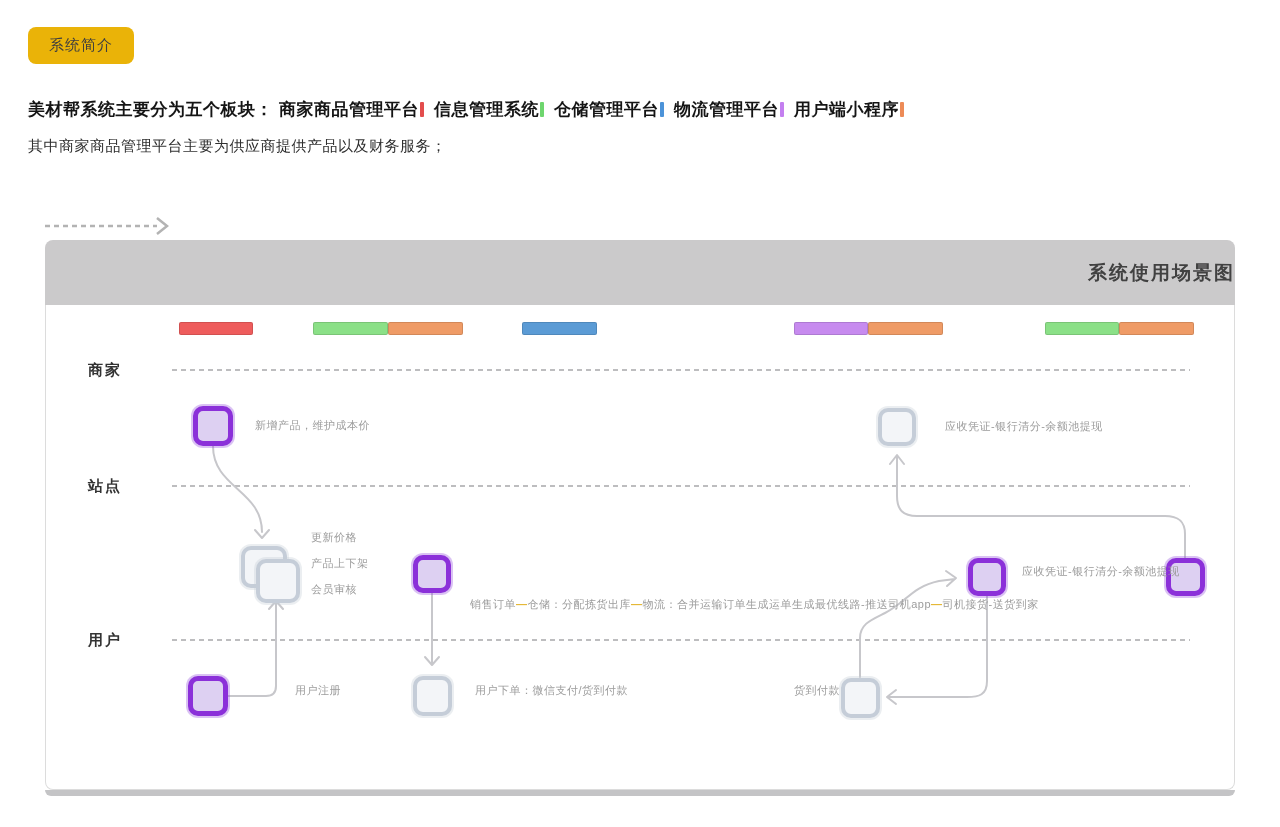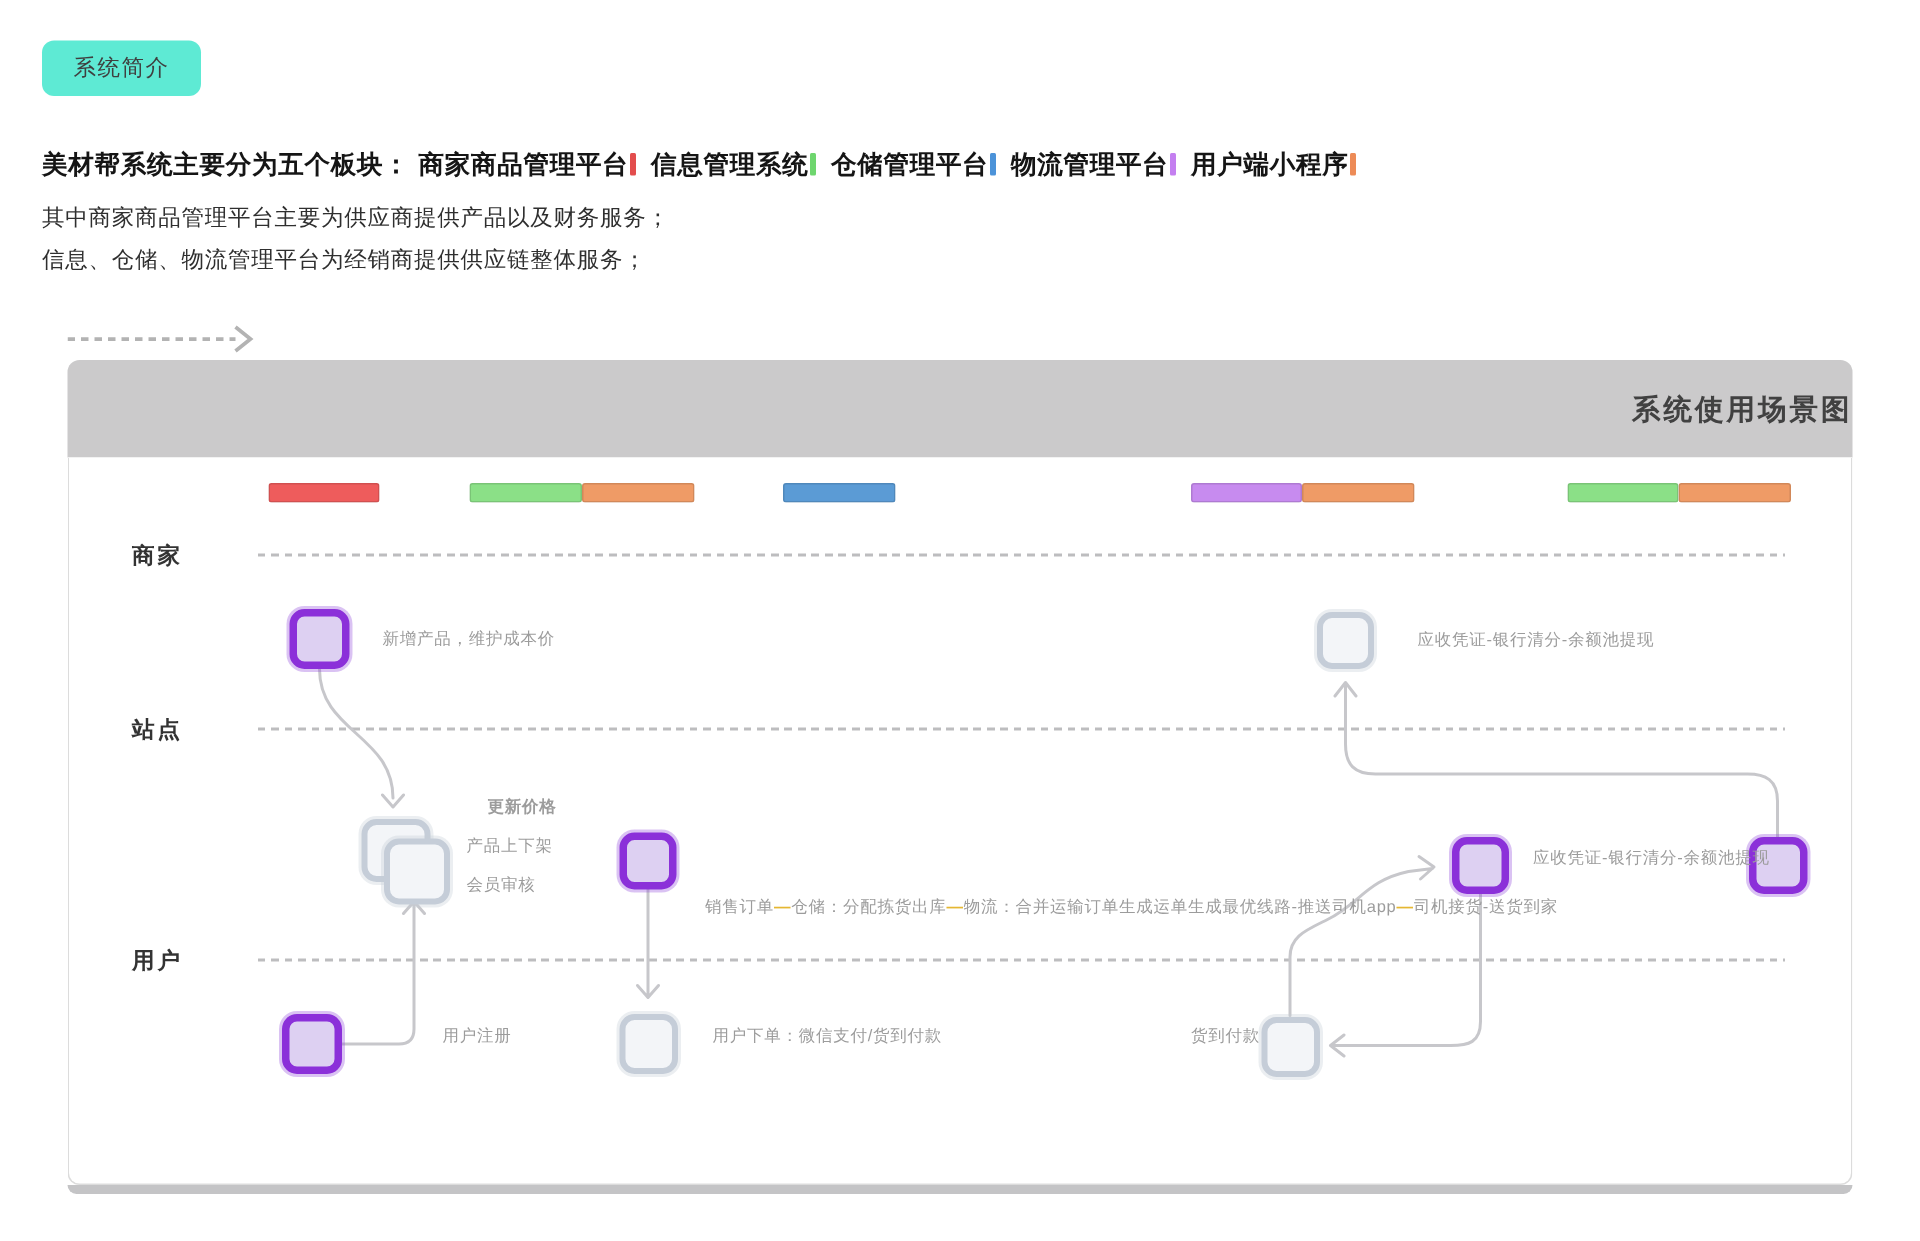--- a/index.html
+++ b/index.html
@@ -1,21 +1,21 @@
 <!DOCTYPE html>
 <html><head>
 <meta charset="utf-8">
 <style>
   * { margin:0; padding:0; box-sizing:border-box; }
   html,body { width:1280px; height:827px; background:#ffffff;
     font-family:"Liberation Sans","DejaVu Sans",sans-serif; }
   .stage { position:relative; width:1280px; height:827px; overflow:hidden; }
 
   
-  .badge { position:absolute; left:28px; top:27px; background:#5eead4;
+  .badge { position:absolute; left:28px; top:27px; background:#eab308;
     border-radius:8px; padding:9px 21px; font-size:15px; font-weight:500;
     color:#3f3f3f; letter-spacing:1px; }
   .heading { position:absolute; left:28px; top:86px; font-size:17px;
     font-weight:bold; color:#151515; white-space:nowrap; letter-spacing:.5px;margin-top:12px; }
   .heading .seg { margin-left:6px; }
   .heading .seg:first-of-type { margin-left:0; }
   .vbar { display:inline-block; width:4px; height:15px; border-radius:1px;
     margin:0 4px 0 1px; vertical-align:-2px; }
   .desc { position:absolute; left:28px; top:132px; font-size:15px;
     color:#2f2f2f; line-height:28px; letter-spacing:.5px; }
@@ -59,21 +59,20 @@
 <div class="stage">
 
   <div class="badge">系统简介</div>
 
   <div class="heading">
     <span>美材帮系统主要分为五个板块：</span><span class="seg">商家商品管理平台</span><span class="vbar" style="background: rgb(227, 77, 77);"></span><span class="seg">信息管理系统</span><span class="vbar" style="background: rgb(110, 214, 110);"></span><span class="seg">仓储管理平台</span><span class="vbar" style="background: rgb(76, 147, 217);"></span><span class="seg">物流管理平台</span><span class="vbar" style="background: rgb(196, 127, 240);"></span><span class="seg">用户端小程序</span><span class="vbar" style="background: rgb(237, 139, 87);"></span>
   </div>
 
   <div class="desc">
     <div>其中商家商品管理平台主要为供应商提供产品以及财务服务；</div>
-    <div>信息、仓储、物流管理平台为经销商提供供应链整体服务；</div>
   </div>
 
   <svg class="intro-arrow" width="132" height="20">
     <line x1="0" y1="10" x2="112" y2="10" stroke="#b3b3b3" stroke-width="2.5" stroke-dasharray="5,4"></line>
     <path d="M112,2 L122,10 L112,18" fill="none" stroke="#b3b3b3" stroke-width="2.5"></path>
   </svg>
 
   <div class="panel">
     <div class="panel-header">
       <div class="panel-title">系统使用场景图</div>
@@ -113,21 +112,21 @@
     <div class="node gray" style="left:211px;top:319px;width:44px;height:44px;"></div>
     <div class="node purple" style="left:368px;top:315px;width:38px;height:38px;"></div>
     <div class="node purple" style="left:143px;top:436px;width:40px;height:40px;"></div>
     <div class="node gray" style="left:368px;top:436px;width:39px;height:40px;"></div>
     <div class="node gray" style="left:833px;top:168px;width:38px;height:38px;"></div>
     <div class="node purple" style="left:923px;top:318px;width:38px;height:38px;"></div>
     <div class="node purple" style="left:1121px;top:318px;width:39px;height:38px;"></div>
     <div class="node gray" style="left:796px;top:438px;width:39px;height:40px;"></div>
 
     <div class="note" style="left:210px;top:178px;">新增产品，维护成本价</div>
-    <div class="note" style="left:280px;top:290px;font-weight:bold;">更新价格</div>
+    <div class="note" style="left:266px;top:290px;">更新价格</div>
     <div class="note" style="left:266px;top:316px;">产品上下架</div>
     <div class="note" style="left:266px;top:342px;">会员审核</div>
     <div class="note" style="left:425px;top:323px;margin-top:34px;">
       <span>销售订单</span><span class="dash">—</span><span>仓储：分配拣货出库</span><span class="dash">—</span><span>物流：合并运输订单生成运单生成最优线路-推送司机app</span><span class="dash">—</span><span>司机接货-送货到家</span>
     </div>
     <div class="note" style="left:250px;top:443px;">用户注册</div>
     <div class="note" style="left:430px;top:443px;">用户下单：微信支付/货到付款</div>
     <div class="note" style="left:721px;top:443px;margin-left:28px;">货到付款</div>
     <div class="note" style="left:900px;top:179px;">应收凭证-银行清分-余额池提现</div>
     <div class="note" style="left:977px;top:324px;">应收凭证-银行清分-余额池提现</div>

